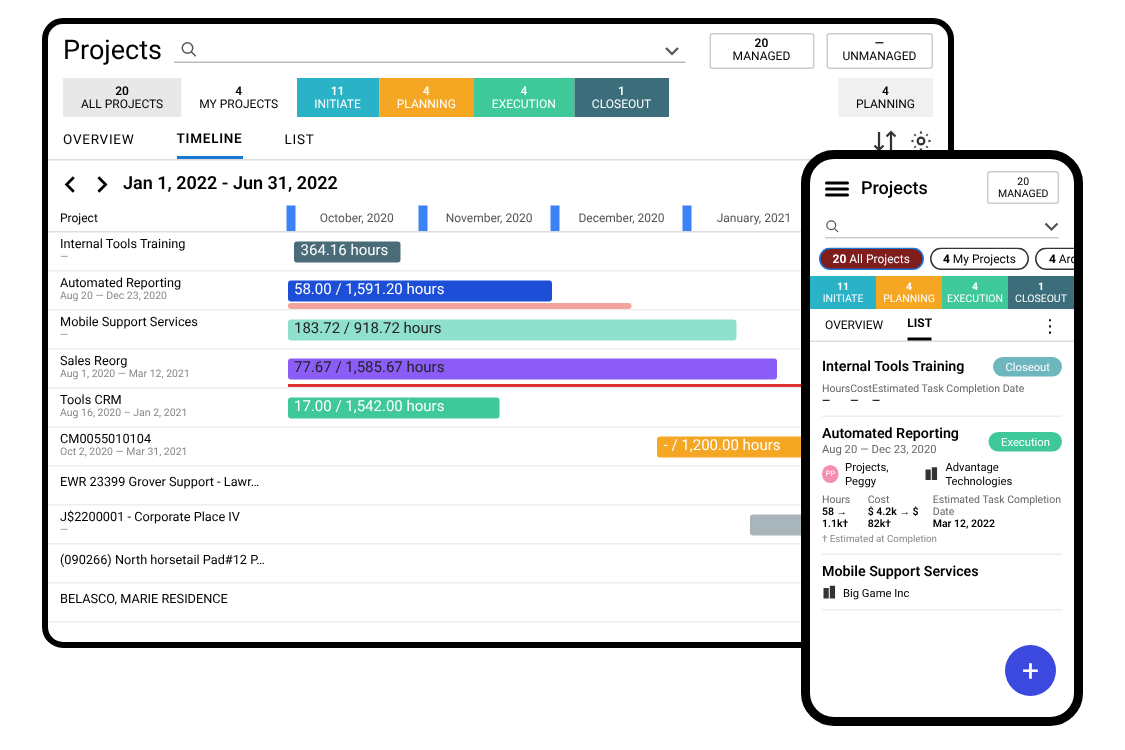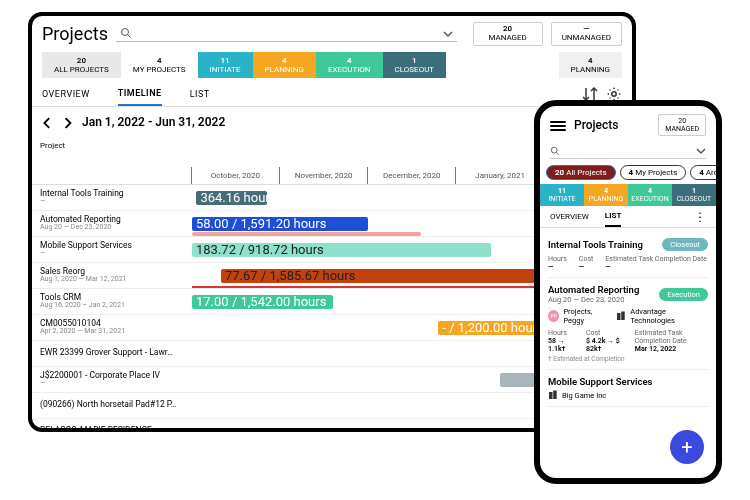--- a/index.html
+++ b/index.html
@@ -35,27 +35,27 @@
   .icons2 { margin-left: auto; display: flex; gap: 8px; align-items: center; }
   .ibtn { width: 16px; height: 16px; cursor: pointer; display: inline-flex; align-items: center; justify-content: center; }
 
   .daterow { display: flex; align-items: flex-end; gap: 8px; padding: 8px 10px; }
   .arrbtn { width: 12px; height: 12px; cursor: pointer; }
   .datelabel { font-weight: 600; font-size: 12px; }
 
   .grid { position: relative; }
   .gridhead { display: flex; border-bottom: 1px solid #ddd; font-size: 8px; color: #555; }
   .col-proj { width: 160px; padding: 4px 8px; font-weight: 400; color: #000; }
-  .col-month { width: 89px; text-align: center; padding: 4px 2px; border-left: 1px solid #3b82f6; margin-top: 30px; }
+  .col-month { width: 89px; text-align: center; padding: 4px 2px; border-left: 6px solid #3b82f6; }
   .rows { }
   .row { display: flex; align-items: center; height: 26px; border-bottom: 1px solid #eee; position: relative; }
   .rlabel { width: 160px; padding: 2px 8px; font-size: 8.5px; line-height: 1.1; overflow: hidden; }
   .rlabel .subsidy { display: block; color: #888; font-size: 7px; }
   .rbody { position: relative; flex: 1; height: 100%; }
-  .bar { position: absolute; height: 14px; top: 6px; border-radius: 2px; display: flex; align-items: center; font-size: 13px; color: #fff; overflow: visible; white-space: nowrap; }
+  .bar { position: absolute; height: 14px; top: 6px; border-radius: 2px; display: flex; align-items: center; font-size: 10px; color: #fff; overflow: visible; white-space: nowrap; }
   .bartext { padding: 0 4px; }
   .subbar { position:absolute; height: 4px; bottom: 0; border-radius: 2px; background: #e88; }
 
   .phone { position: absolute; top: 100px; left: 534px; width: 188px; height: 384px; border: 6px solid #000; border-radius: 22px; background: #fff; overflow: hidden; }
   .p-header { display: flex; align-items: center; gap: 8px; padding: 8px 10px; }
   .hamb { width: 16px; height: 12px; cursor: pointer; }
   .hamb div { height: 2px; background: #000; margin: 2px 0; border-radius: 1px; }
   .p-title { font-size: 12px; font-weight: 500; flex: 1; }
   .mpill { border: 1px solid #ccc; border-radius: 2px; padding: 2px 6px; font-size: 7px; text-align: center; cursor: pointer; }
   .p-search { display: flex; align-items: center; border-bottom: 1px solid #ccc; margin: 0 10px 6px; padding: 2px 0; }
@@ -72,21 +72,21 @@
   .ptab.active { border-bottom: 2px solid #000; font-weight: 700; }
   .dots { margin-left: auto; cursor: pointer; font-size: 12px; }
   .cards { padding: 4px 8px; }
   .card { border-bottom: 1px solid #eee; padding: 6px 0; }
   .card-h { display: flex; justify-content: space-between; align-items: center; }
   .card-h .t { font-weight: 600; font-size: 9.5px; }
   .badge { border-radius: 10px; font-size: 7.5px; padding: 2px 8px; color: #fff; }
   .b-closeout { background: #6fb7bf; }
   .b-execution { background: #3fc99a; }
   .datesub { font-size: 7.5px; color: #666; }
-  .metric-row { display: flex; gap: 12px; margin-top: 4px; font-size: 7px; color: #666; }
+  .metric-row { display: flex; gap: 0; margin-top: 4px; font-size: 7px; color: #666; }
   .metric { }
   .metric .lbl { display: block; }
   .metric .val { color: #000; font-weight: 600; }
   .red { color: #d33; }
   .foot { font-size: 6.5px; color: #888; margin-top: 2px; }
   .owner { display: flex; align-items: center; gap: 4px; font-size: 7.5px; margin-top: 3px; }
   .avatar { width: 12px; height: 12px; border-radius: 50%; background: #f48fb1; color: #fff; display: inline-flex; align-items: center; justify-content: center; font-size: 5px; }
   .bldg { width: 10px; height: 10px; display: inline-flex; }
   .fab { position: absolute; right: 12px; bottom: 14px; width: 34px; height: 34px; border-radius: 50%; background: #3b49df; display: flex; align-items: center; justify-content: center; color: #fff; font-size: 20px; cursor: pointer; }
 </style>
@@ -193,36 +193,36 @@
             <div class="rlabel"><span>Mobile Support Services</span><span class="subsidy">—</span></div>
             <div class="rbody">
               <div class="bar" style="left: 0%; width: 68%; background: rgb(143, 224, 204); color: rgb(34, 34, 34);">
                 <span class="bartext">183.72 / 918.72 hours</span>
               </div>
             </div>
           </div>
           <div class="row">
             <div class="rlabel"><span>Sales Reorg</span><span class="subsidy">Aug 1, 2020 — Mar 12, 2021</span></div>
             <div class="rbody">
-              <div class="bar" style="left: 0%; width: 74%; background: #c2410c; color: rgb(34, 34, 34); margin-left: 29px;">
+              <div class="bar" style="left: 0%; width: 74%; background: #8b5cf6; color: rgb(34, 34, 34);">
                 <span class="bartext">77.67 / 1,585.67 hours</span>
               </div>
               <div style="position: absolute; left: 0px; right: 0px; bottom: 0px; height: 1.5px; background: rgb(221, 51, 51);"></div>
             </div>
           </div>
           <div class="row">
             <div class="rlabel"><span>Tools CRM</span><span class="subsidy">Aug 16, 2020 – Jan 2, 2021</span></div>
             <div class="rbody">
               <div class="bar" style="left: 0%; width: 32%; background: rgb(63, 201, 154);">
                 <span class="bartext">17.00 / 1,542.00 hours</span>
               </div>
             </div>
           </div>
           <div class="row">
-            <div class="rlabel"><span>CM0055010104</span><span class="subsidy">Apr 2, 2020 — Mar 31, 2021</span></div>
+            <div class="rlabel"><span>CM0055010104</span><span class="subsidy">Oct 2, 2020 — Mar 31, 2021</span></div>
             <div class="rbody">
               <div class="bar" style="left: 56%; width: 44%; background: rgb(245, 166, 35);">
                 <span class="bartext">- / 1,200.00 hours</span>
               </div>
             </div>
           </div>
           <div class="row">
             <div class="rlabel"><span>EWR 23399 Grover Support - Lawr…</span><span class="subsidy"></span></div>
             <div class="rbody"></div>
           </div>

